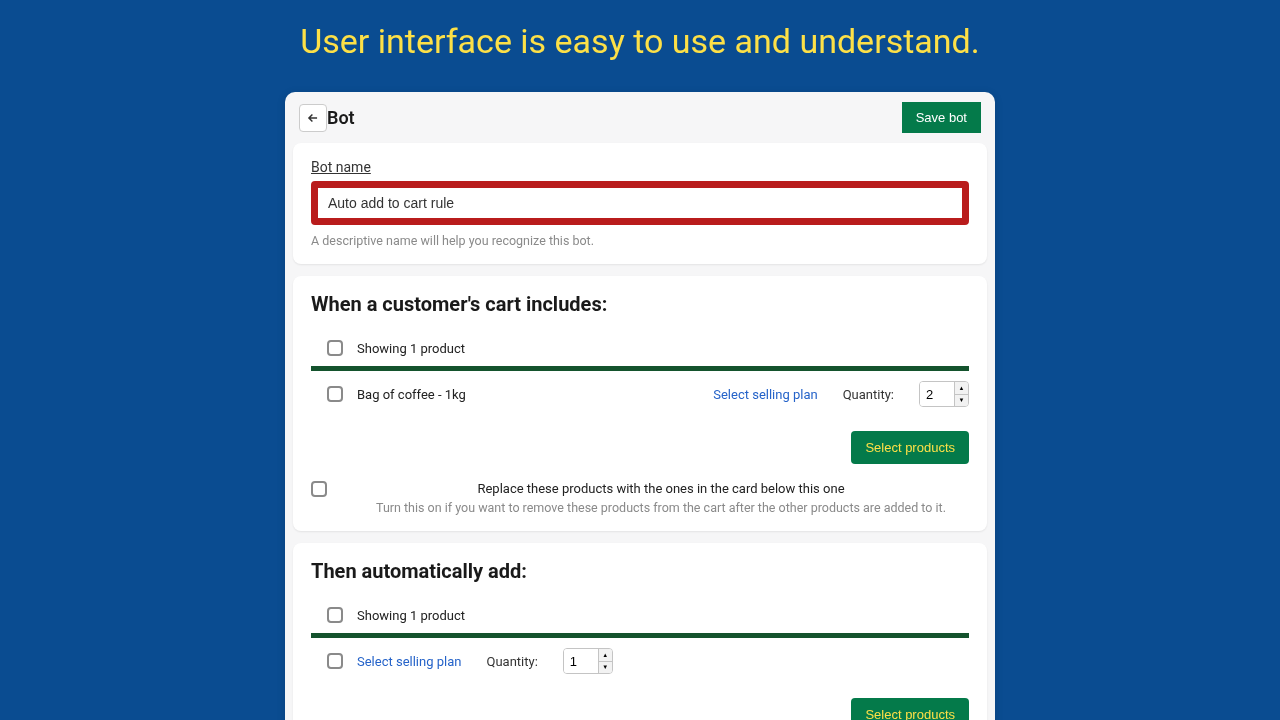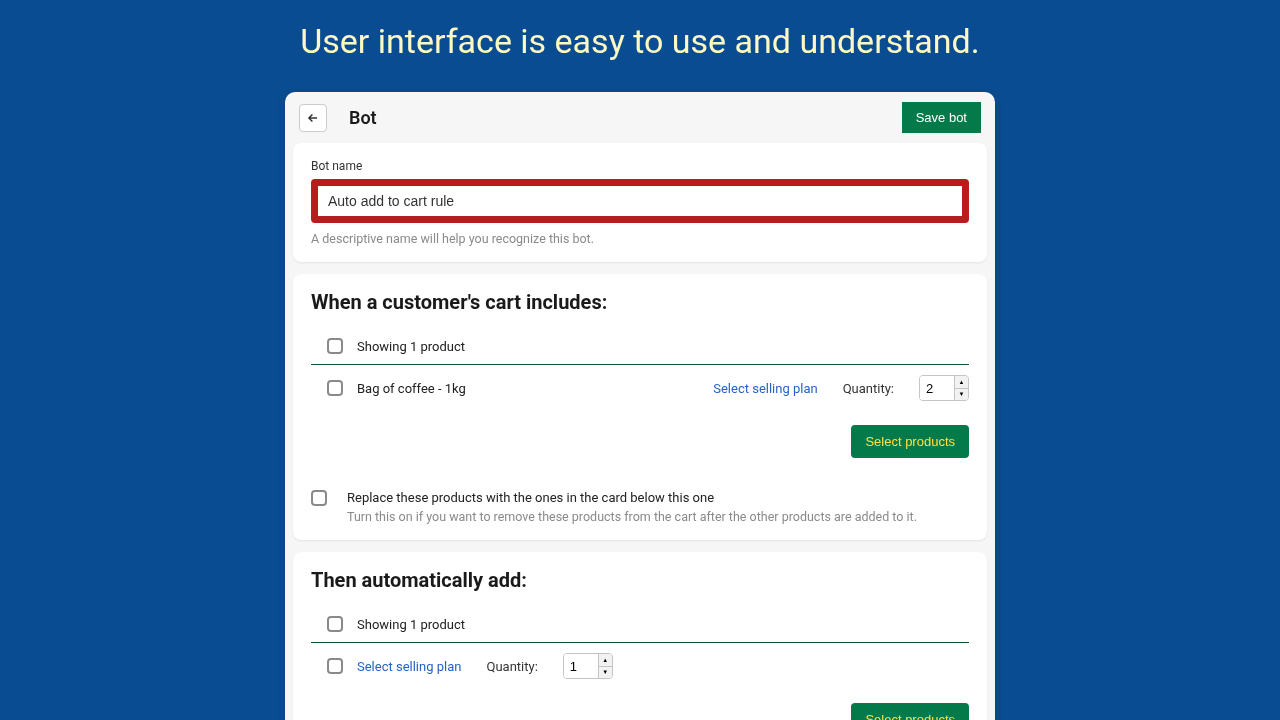--- a/index.html
+++ b/index.html
@@ -11,21 +11,21 @@
   overflow: hidden;
 }
 .hero {
   background: #0a4c91;
   height: 82px;
   display: flex;
   align-items: center;
   justify-content: center;
 }
 .hero-text {
-  color: #fef9c3;
+  color: #fde047;
   font-size: 34px;
   font-weight: 400;
 }
 .card-wrap {
   padding: 10px 0 0 0;
   display: flex;
   justify-content: center;
 }
 .main-card {
   width: 710px;
@@ -36,21 +36,21 @@
 }
 .header {
   display: flex;
   align-items: center;
   justify-content: space-between;
   padding: 10px 14px;
 }
 .header-left {
   display: flex;
   align-items: center;
-  gap: 22px;
+  gap: 0;
 }
 .back-btn {
   width: 28px;
   height: 28px;
   border: 1px solid #ccc;
   background: #fff;
   border-radius: 4px;
   display: flex;
   align-items: center;
   justify-content: center;
@@ -72,23 +72,24 @@
   cursor: pointer;
 }
 .panel {
   background: #fff;
   border-radius: 8px;
   margin: 0 8px 12px 8px;
   padding: 16px 18px;
   box-shadow: 0 1px 2px rgba(0,0,0,0.08);
 }
 .field-label {
-  font-size: 12px;
+  font-size: 14px;
   color: #333;
   margin-bottom: 6px;
+  text-decoration: underline;
 }
 .text-input {
   width: 100%;
   border: 7px solid #b91c1c;
   border-radius: 4px;
   padding: 7px 10px;
   font-size: 14px;
   color: #333;
 }
 .help-text {
@@ -103,21 +104,21 @@
   margin-bottom: 14px;
 }
 .list-row {
   display: flex;
   align-items: center;
   padding: 10px 0 10px 16px;
   font-size: 13px;
   color: #222;
 }
 .list-row.bordered {
-  border-top: 1px solid #14532d;
+  border-top: 5px solid #14532d;
 }
 .chk {
   width: 16px;
   height: 16px;
   border: 2px solid #8a8a8a;
   border-radius: 4px;
   margin-right: 14px;
   flex-shrink: 0;
   cursor: pointer;
 }
@@ -180,23 +181,24 @@
   border: none;
   padding: 9px 14px;
   border-radius: 4px;
   font-size: 13px;
   font-weight: 400;
   cursor: pointer;
 }
 .opt-row {
   display: flex;
   align-items: flex-start;
-  gap: 6px;
-  margin-top: 28px;
+  gap: 12px;
+  margin-top: 13px;
   padding-top: 4px;
+  text-align: center;
 }
 .opt-body { flex: 1; }
 .opt-title {
   font-size: 13px;
   color: #222;
   margin-bottom: 4px;
 }
 .opt-help {
   font-size: 12.5px;
   color: #8a8a8a;

